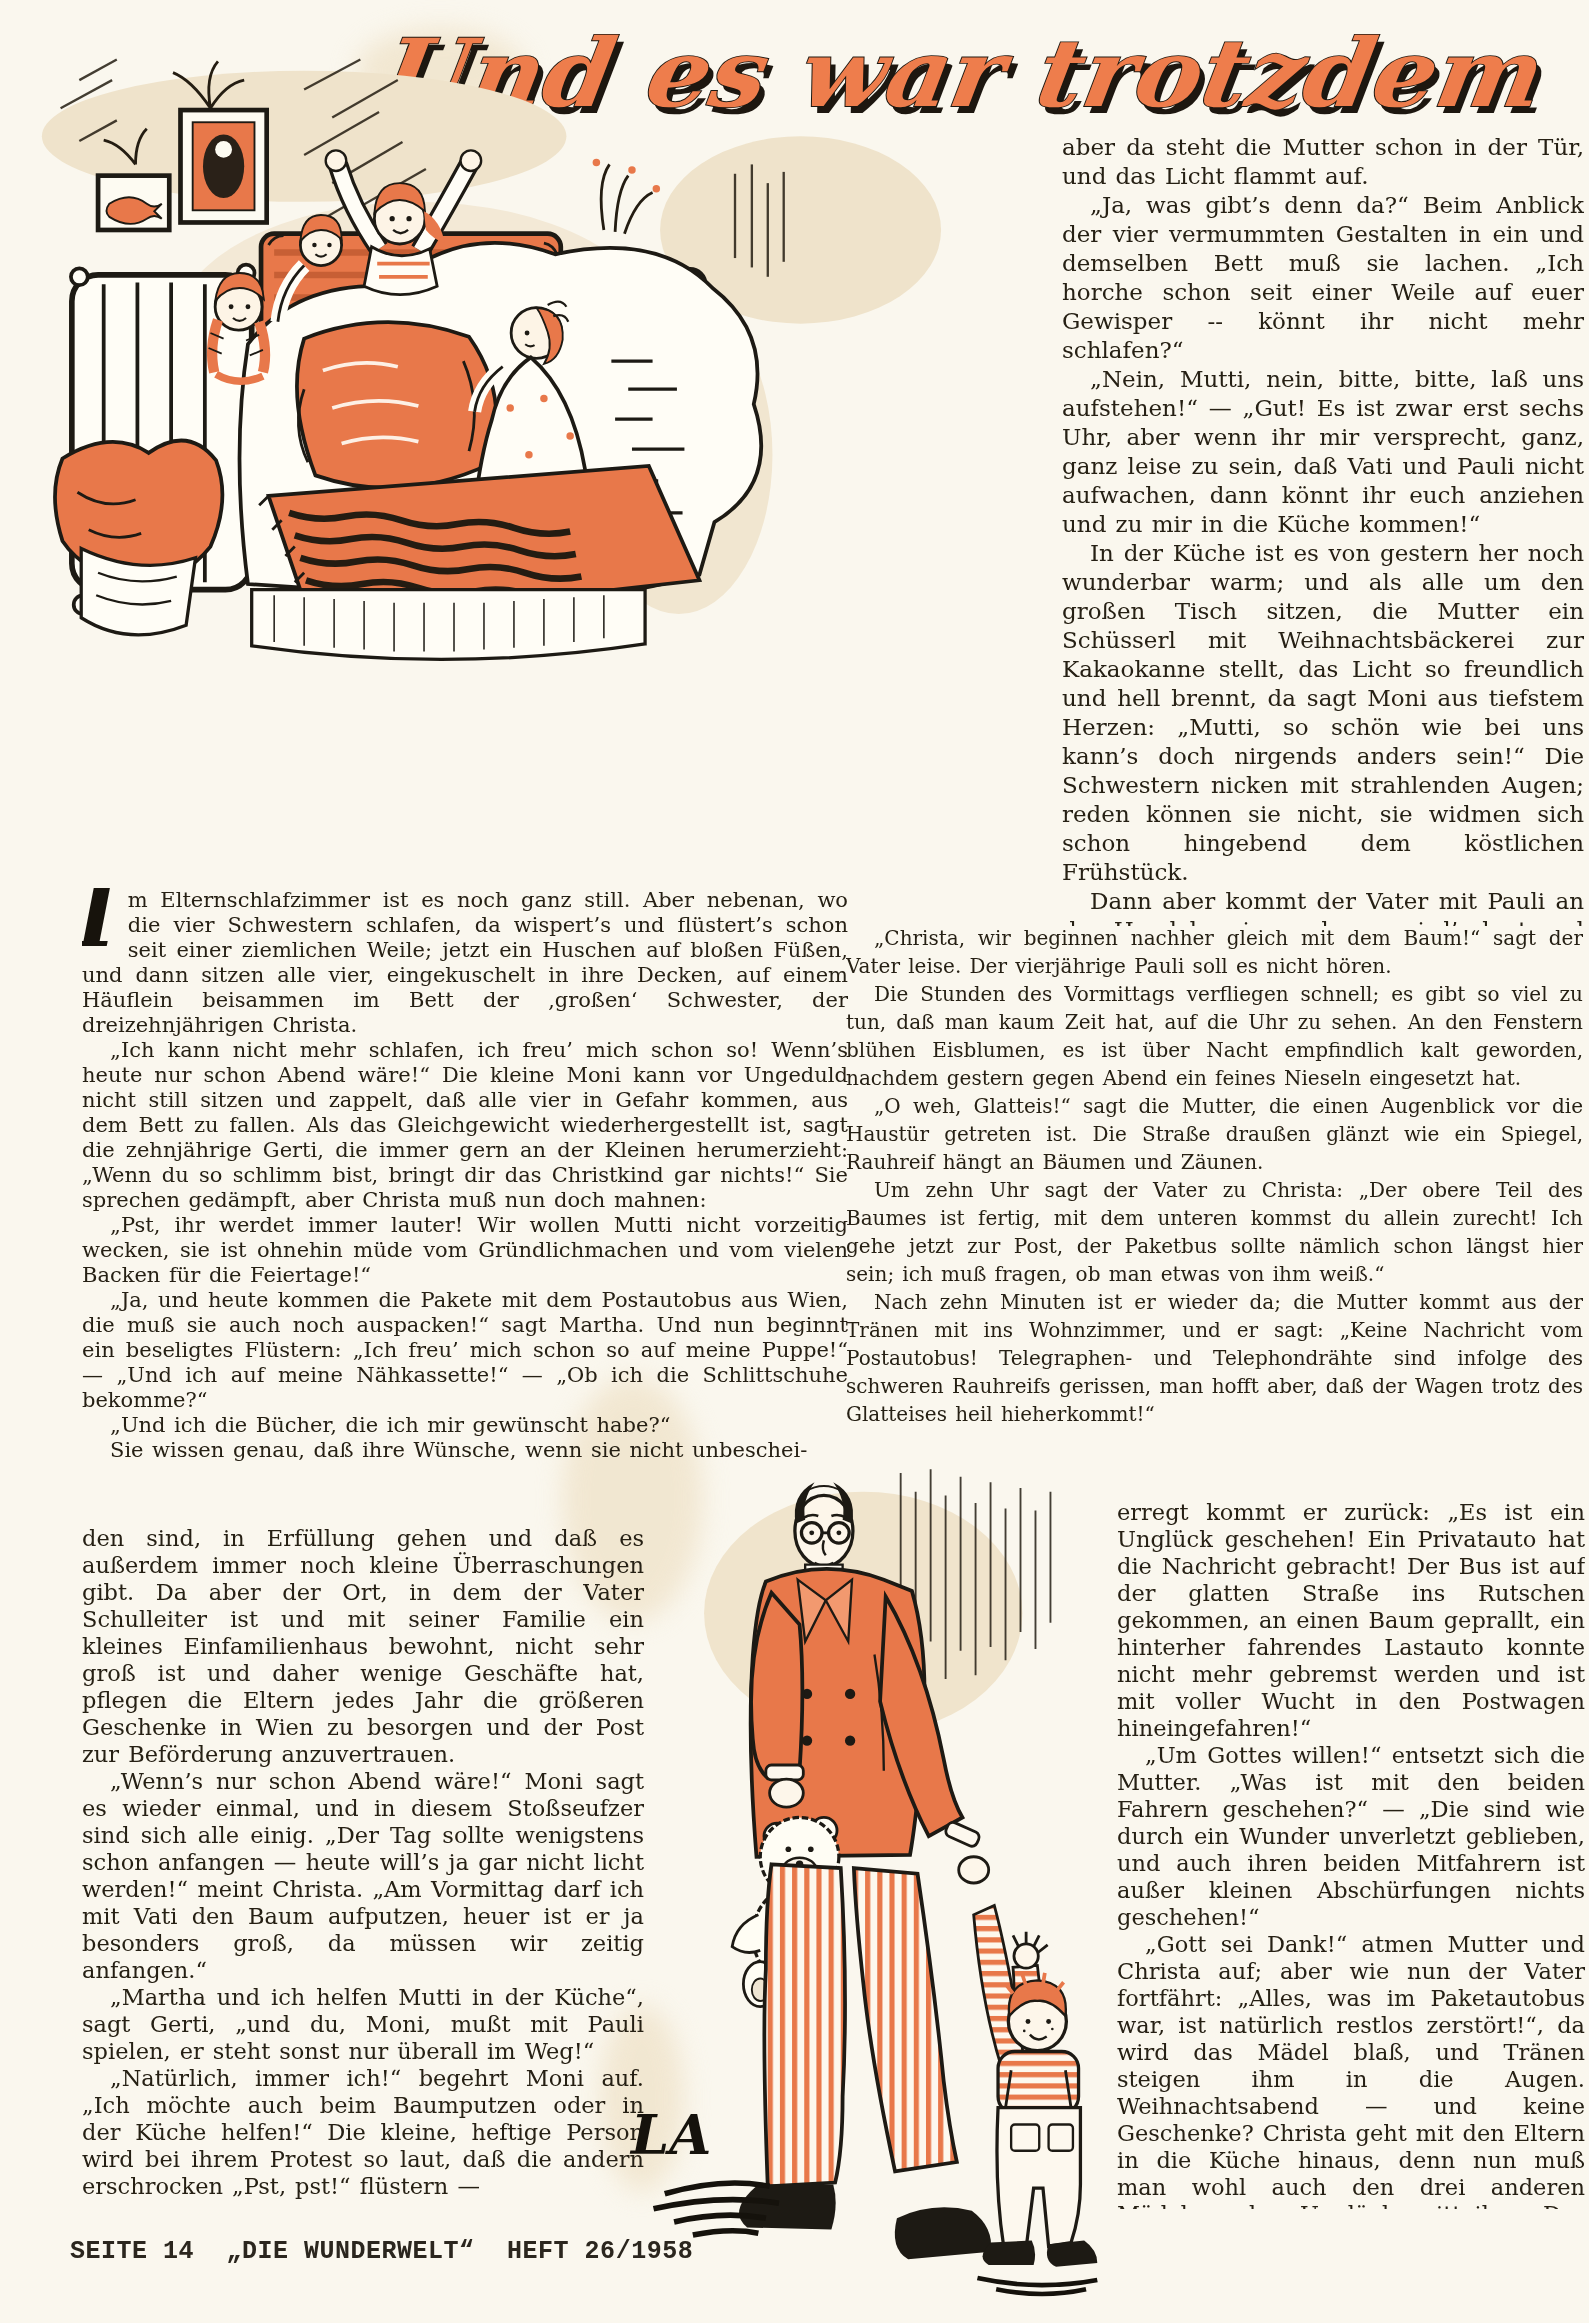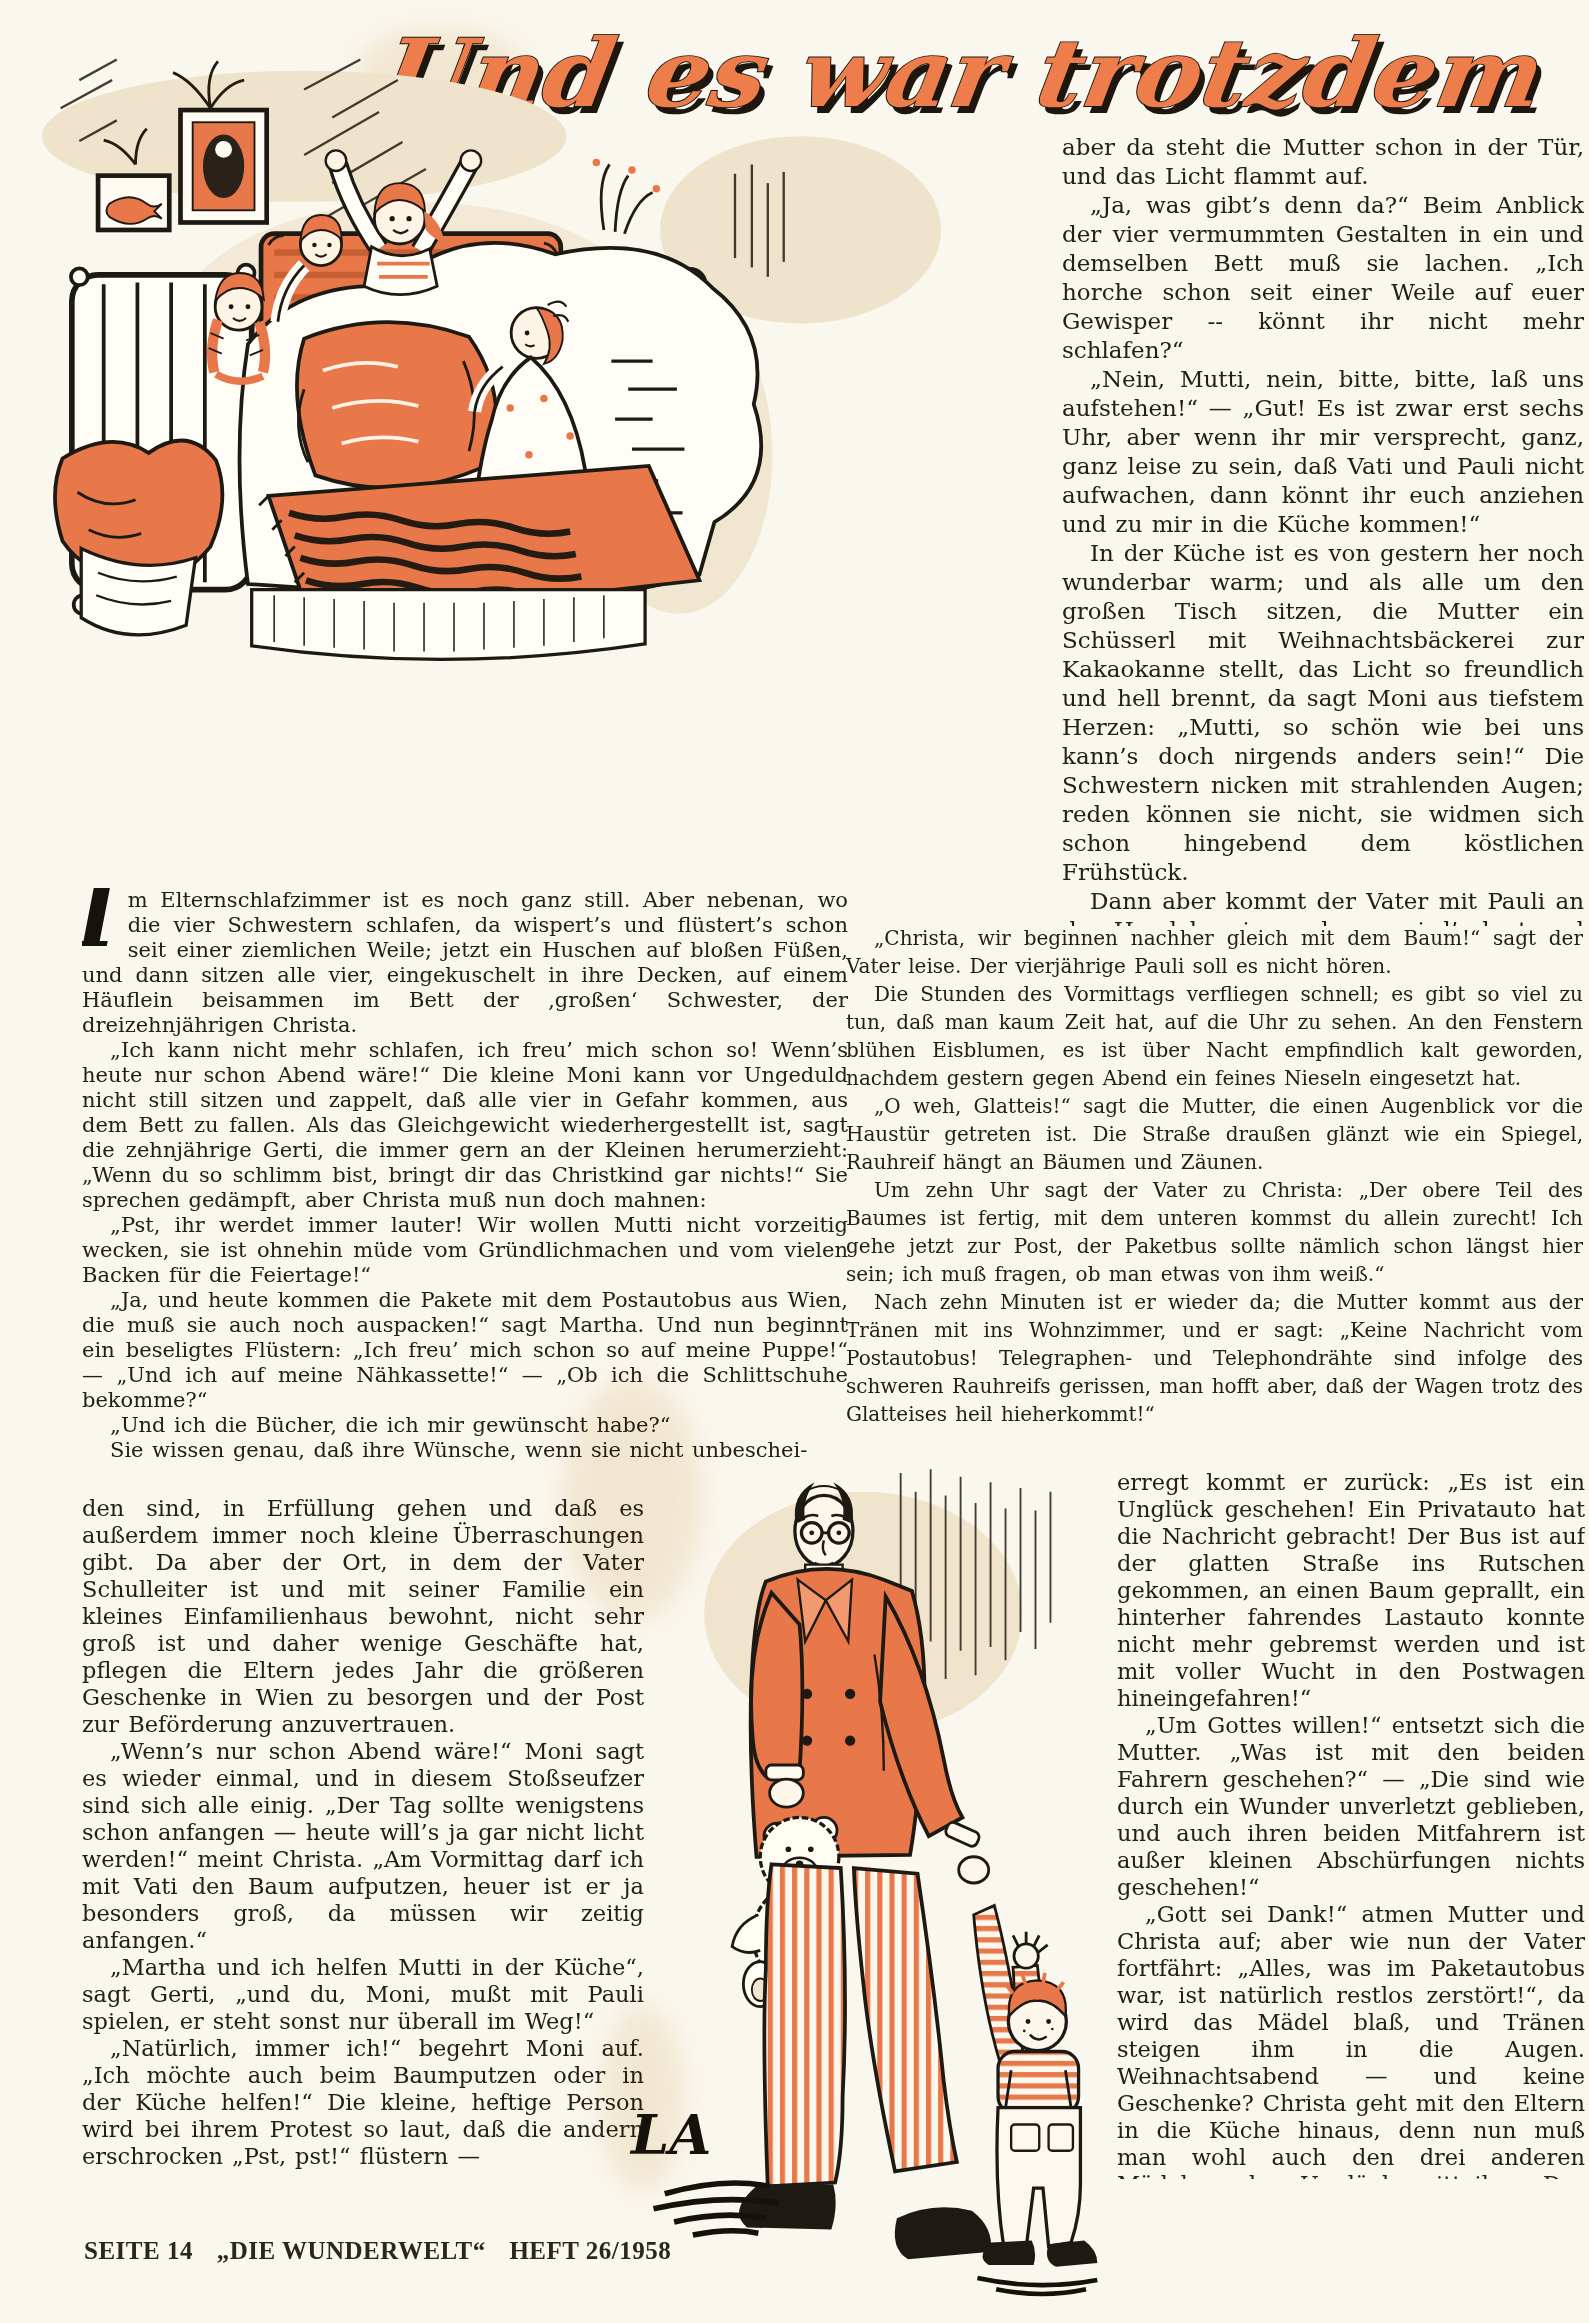--- a/index.html
+++ b/index.html
@@ -10,35 +10,35 @@
     background:#faf7ee;
     overflow:hidden;
     font-family:"DejaVu Serif", serif;
     color:#262014;
   }
   .blot{position:absolute;background:#efe2c8;border-radius:50%;filter:blur(13px);opacity:.75;}
   .col{position:absolute;text-align:justify;overflow:hidden;}
   .col p{margin:0;text-indent:28px;}
   .col p.cont{text-indent:0;}
   .narrow{font-size:23px;line-height:29px;word-spacing:1.9px;}
-  .narrow2{font-size:22.5px;line-height:27px;word-spacing:1.9px;}
+  .narrow2{font-size:22.5px;line-height:27px;word-spacing:1.9px;margin-top:30px;}
   .wideL{font-size:21px;line-height:25px;word-spacing:1.9px;}
   .wideR{font-size:20px;line-height:28px;word-spacing:1.9px;}
   .dropcap{
     float:left;
     font-family:"DejaVu Serif", serif;
     font-style:italic;font-weight:bold;
     font-size:86px;line-height:64px;
     margin:-3.7px 11.2px 0 -5.6px;
     color:#17130c;
   }
   .title-wrap{position:absolute;left:345px;top:7.5px;width:1240px;height:139px;}
   .footer{
-    position:absolute;left:84px;top:2237px;
-    font-family:Liberation Serif, serif;
+    position:absolute;left:70px;top:2237px;
+    font-family:Liberation Mono, monospace;
     font-weight:bold;font-size:25px;letter-spacing:0.5px;color:#2b261e;
     white-space:nowrap;
   }
   .footer span{margin-right:17px;}
   .illo{position:absolute;}
   svg{display:block;}
 </style>
 </head>
 <body>
 

